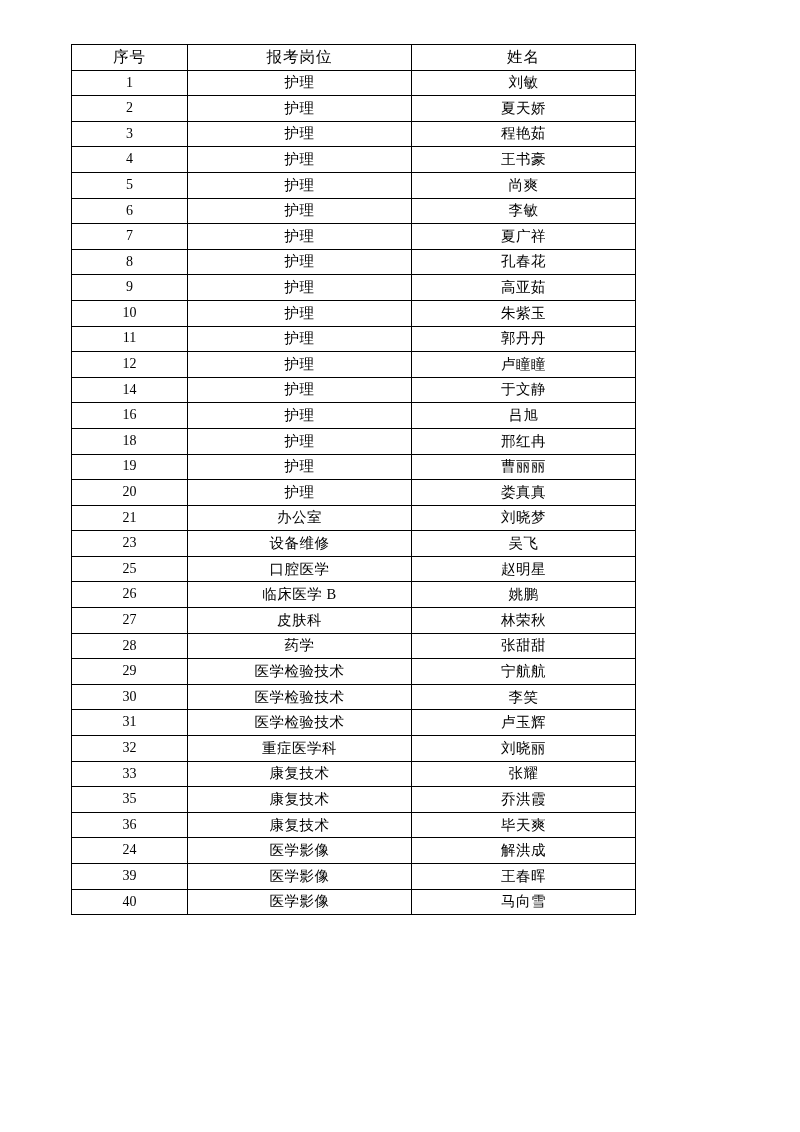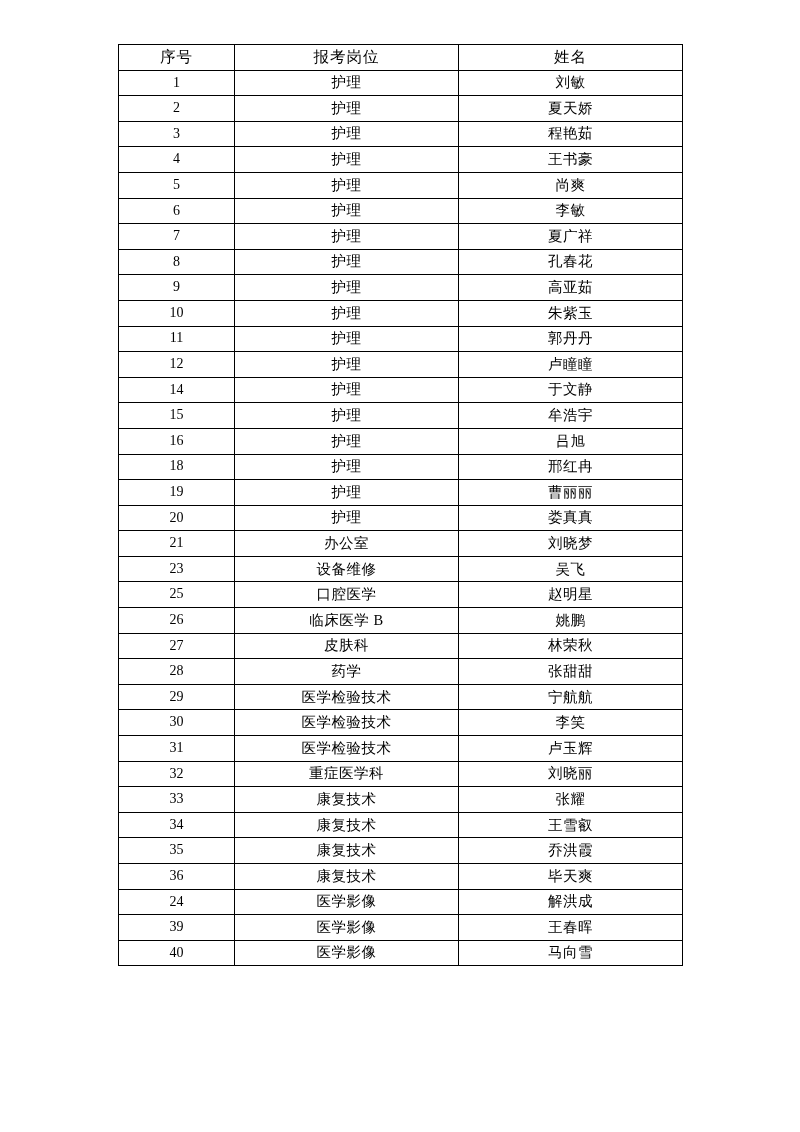--- a/index.html
+++ b/index.html
@@ -11,21 +11,21 @@
     height: 1132px;
     background: #ffffff;
     font-family: "Liberation Serif", "DejaVu Serif", serif;
     color: #000000;
   }
   .page {
     position: relative;
     width: 800px;
     height: 1132px;
     box-sizing: border-box;
-    padding: 44px 118px 0 118px;
+    padding: 44px 118px 0 71px;
   }
   table.roster {
     width: 564px;
     border-collapse: collapse;
     table-layout: fixed;
   }
   table.roster col.c-index { width: 116px; }
   table.roster col.c-post  { width: 224px; }
   table.roster col.c-name  { width: 224px; }
   table.roster th,
@@ -129,25 +129,20 @@
           <td class="idx">12</td>
           <td class="post">护理</td>
           <td class="name">卢瞳瞳</td>
         </tr>
         <tr>
           <td class="idx">14</td>
           <td class="post">护理</td>
           <td class="name">于文静</td>
         </tr>
         <tr>
-          <td class="idx">15</td>
-          <td class="post">护理</td>
-          <td class="name">牟浩宇</td>
-        </tr>
-        <tr>
           <td class="idx">16</td>
           <td class="post">护理</td>
           <td class="name">吕旭</td>
         </tr>
         <tr>
           <td class="idx">18</td>
           <td class="post">护理</td>
           <td class="name">邢红冉</td>
         </tr>
         <tr>
@@ -207,25 +202,20 @@
         </tr>
         <tr>
           <td class="idx">32</td>
           <td class="post">重症医学科</td>
           <td class="name">刘晓丽</td>
         </tr>
         <tr>
           <td class="idx">33</td>
           <td class="post">康复技术</td>
           <td class="name">张耀</td>
-        </tr>
-        <tr>
-          <td class="idx">34</td>
-          <td class="post">康复技术</td>
-          <td class="name">王雪叡</td>
         </tr>
         <tr>
           <td class="idx">35</td>
           <td class="post">康复技术</td>
           <td class="name">乔洪霞</td>
         </tr>
         <tr>
           <td class="idx">36</td>
           <td class="post">康复技术</td>
           <td class="name">毕天爽</td>

